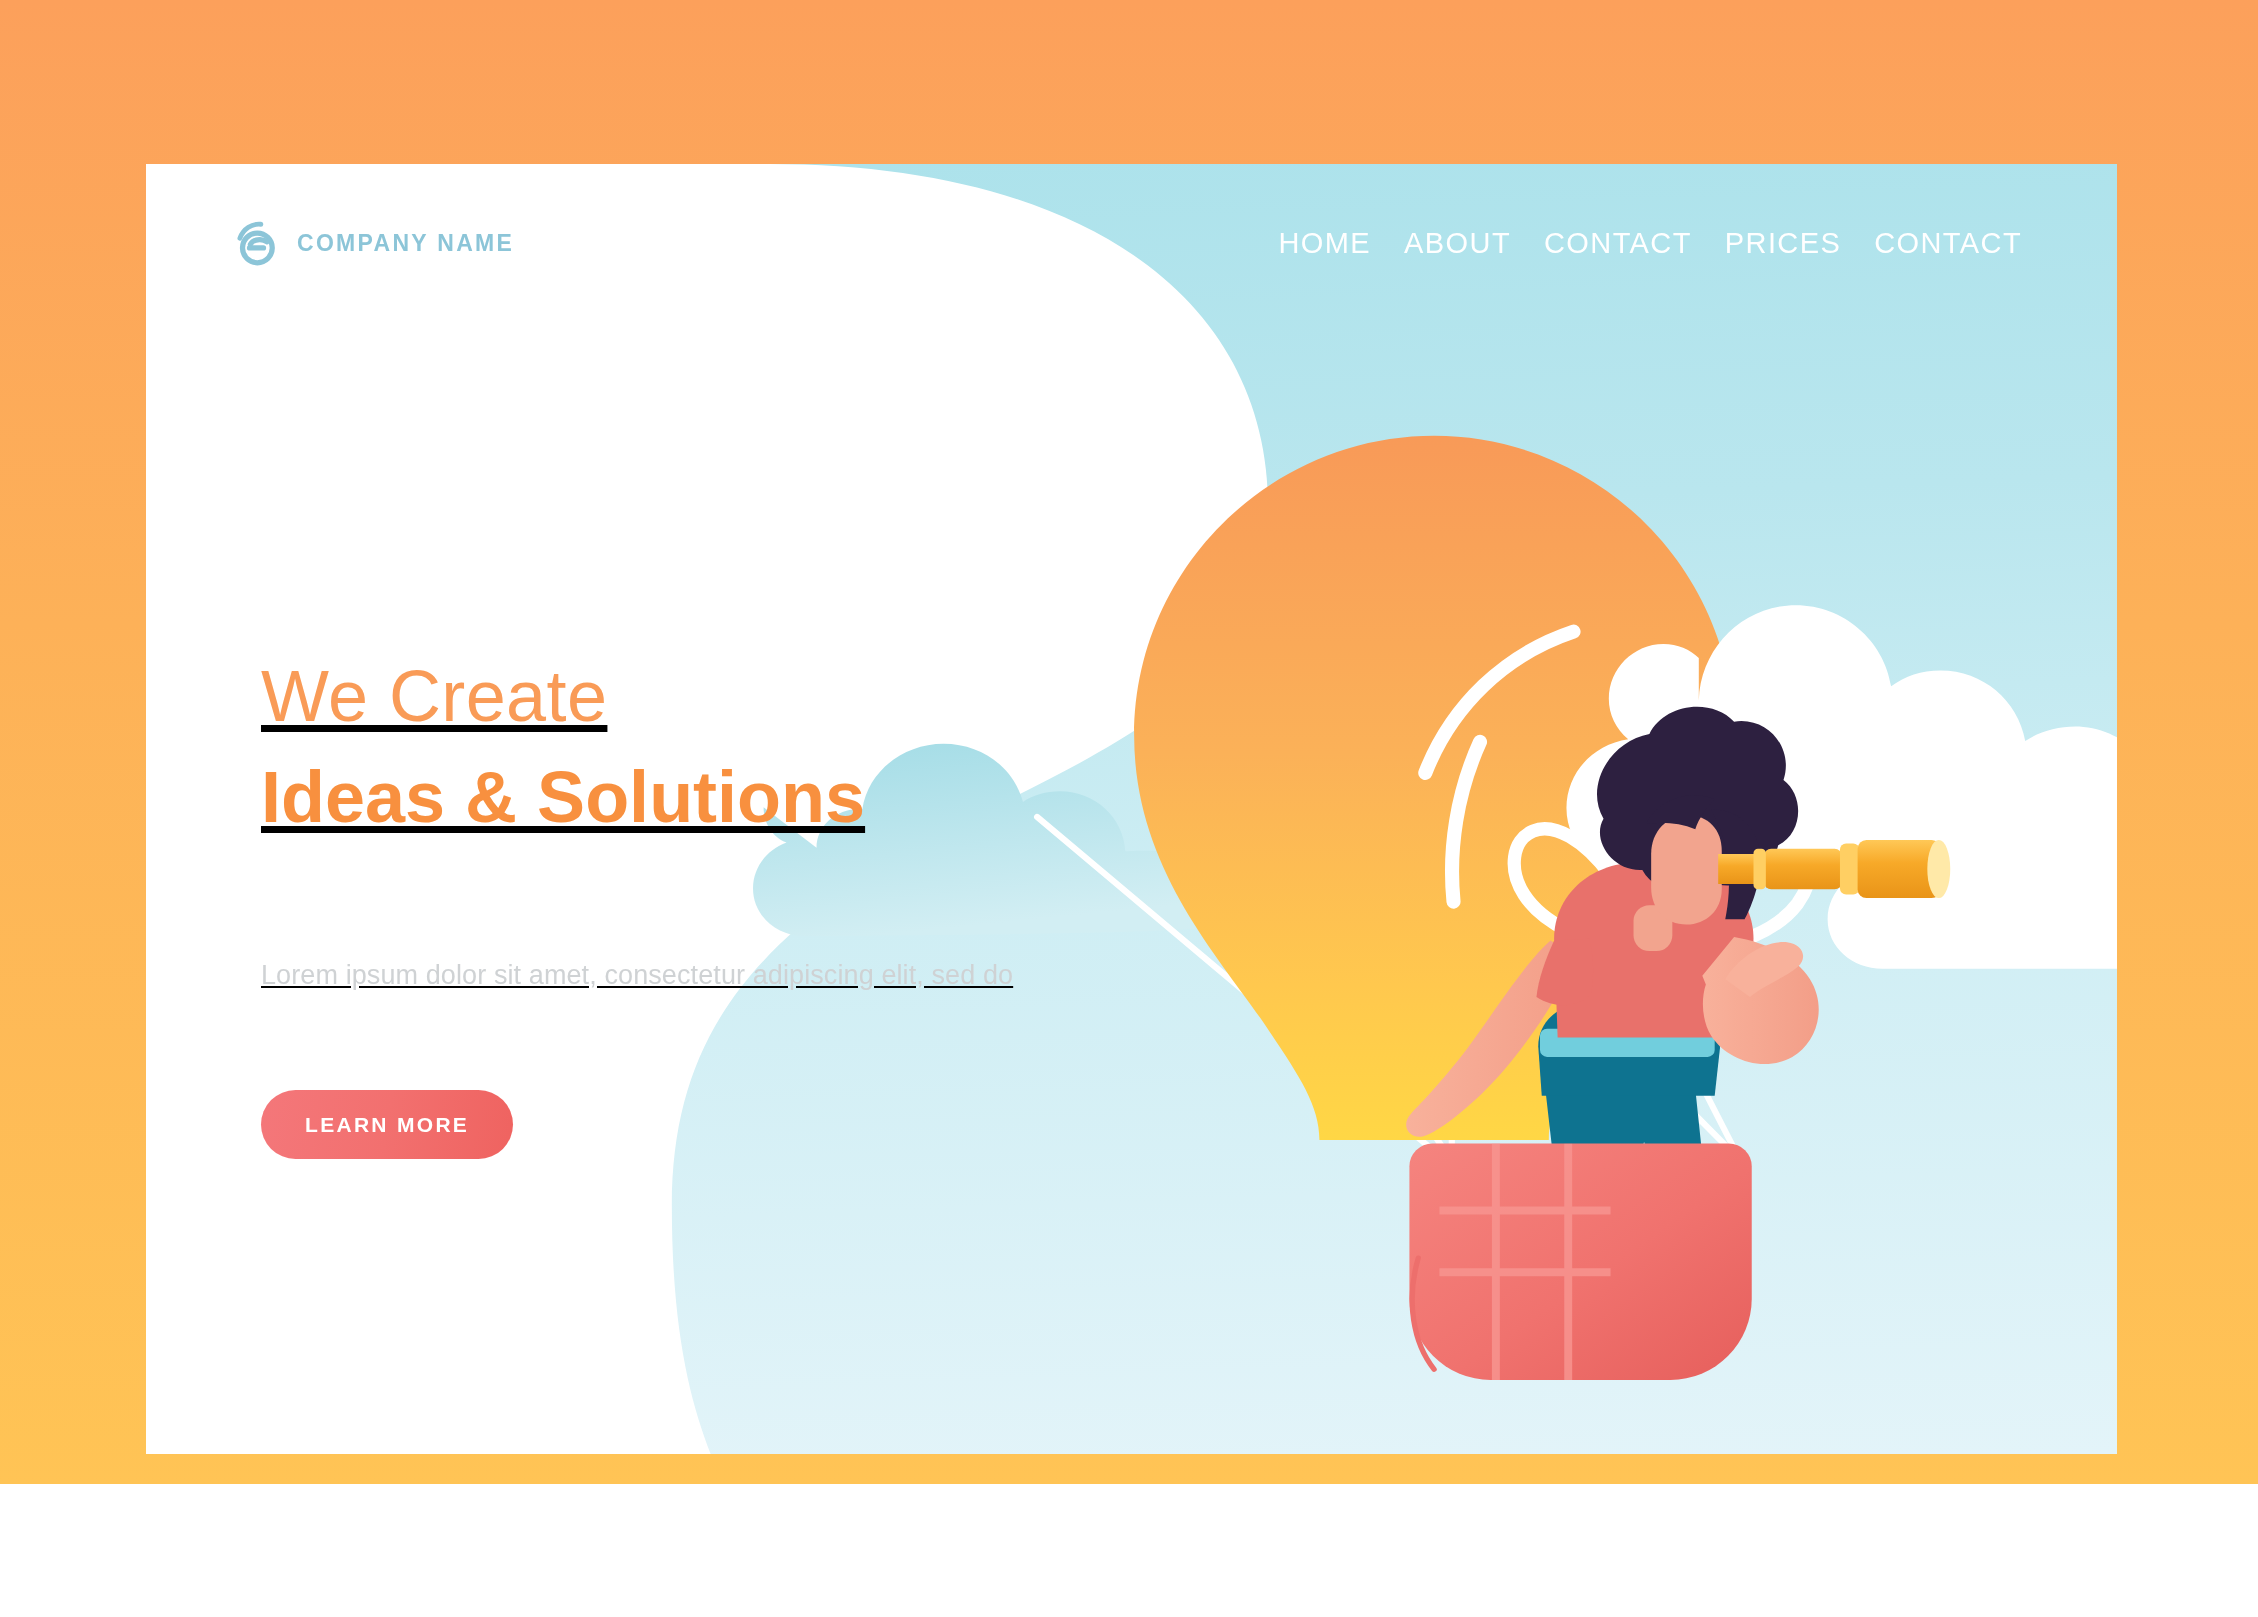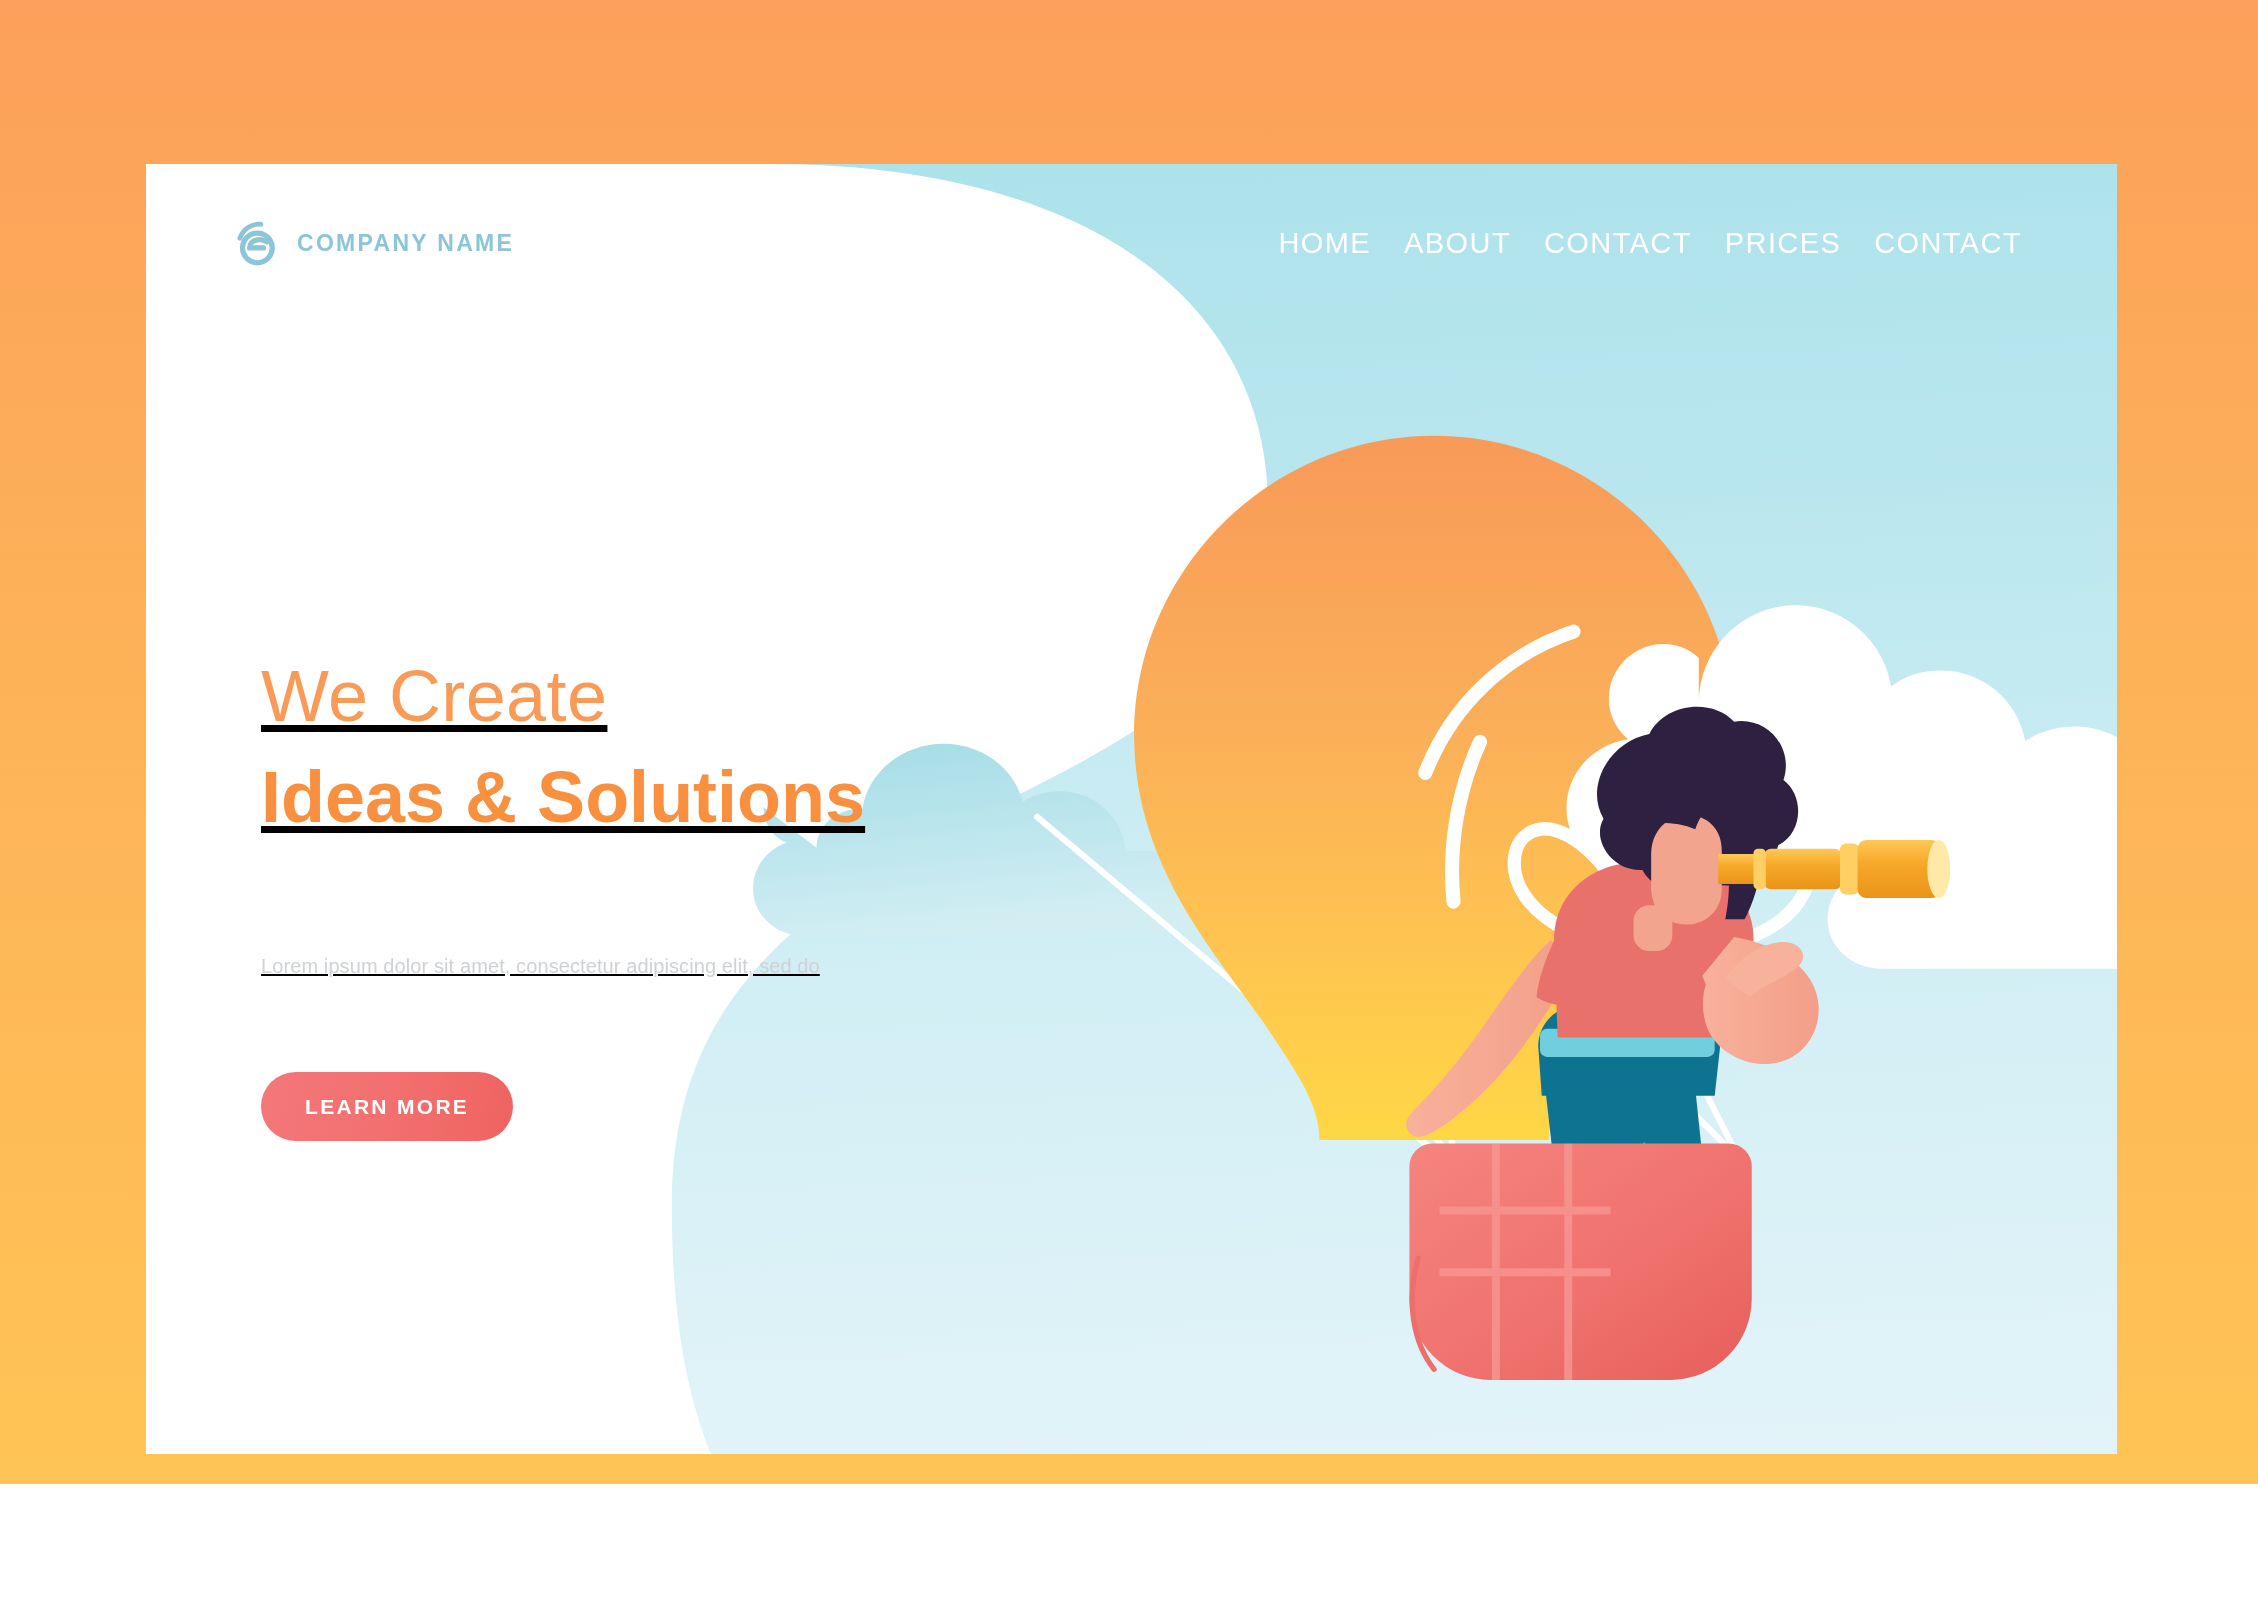--- a/index.html
+++ b/index.html
@@ -111,21 +111,21 @@
     font-size: 72px;
     font-weight: bold;
     letter-spacing: 0px;
     line-height: 1.06;
     margin: 25px 0 0 0;
     white-space: nowrap;
   }
   .body-copy {
     margin: 104px 0 0 0;
     color: #cfd2d4;
-    font-size: 20px;
+    font-size: 27px;
     font-weight: 400;
     line-height: 2.65;
     letter-spacing: 0.1px;
   }
   .body-copy .line { display: block; white-space: nowrap; }
 
   .cta {
     display: inline-block;
     margin-top: 79px;
     padding: 23px 44px 22px 44px;

